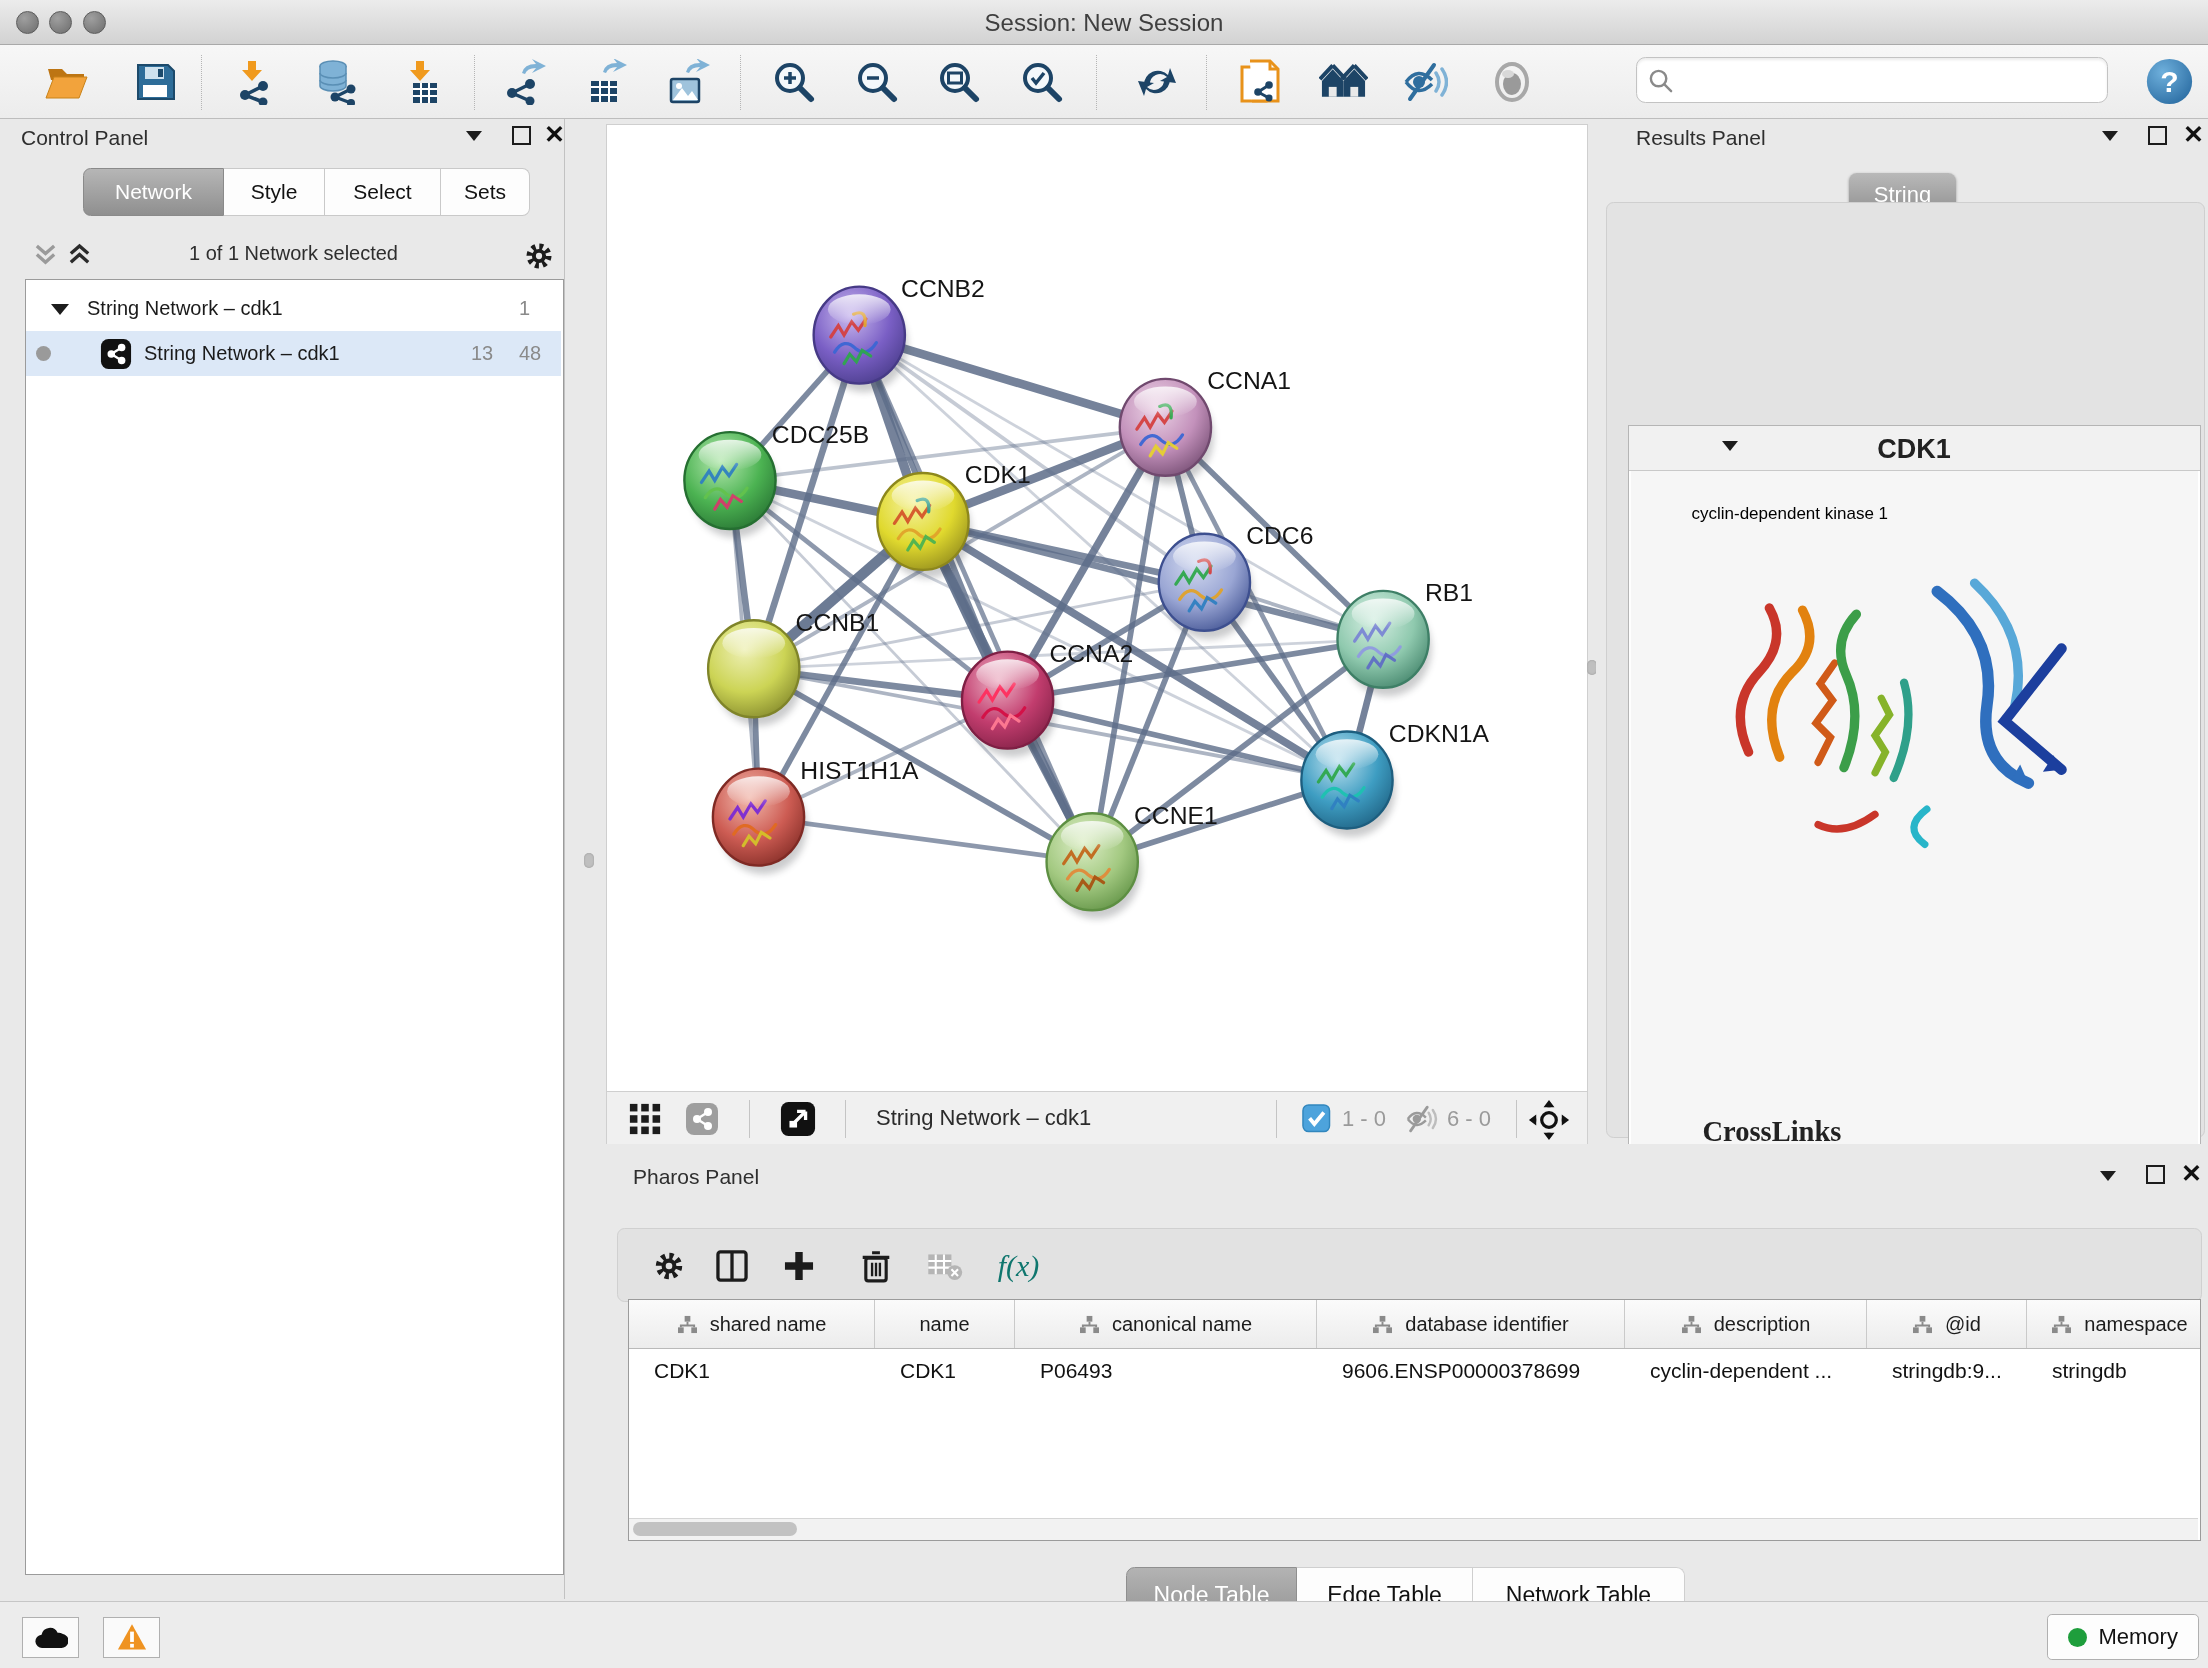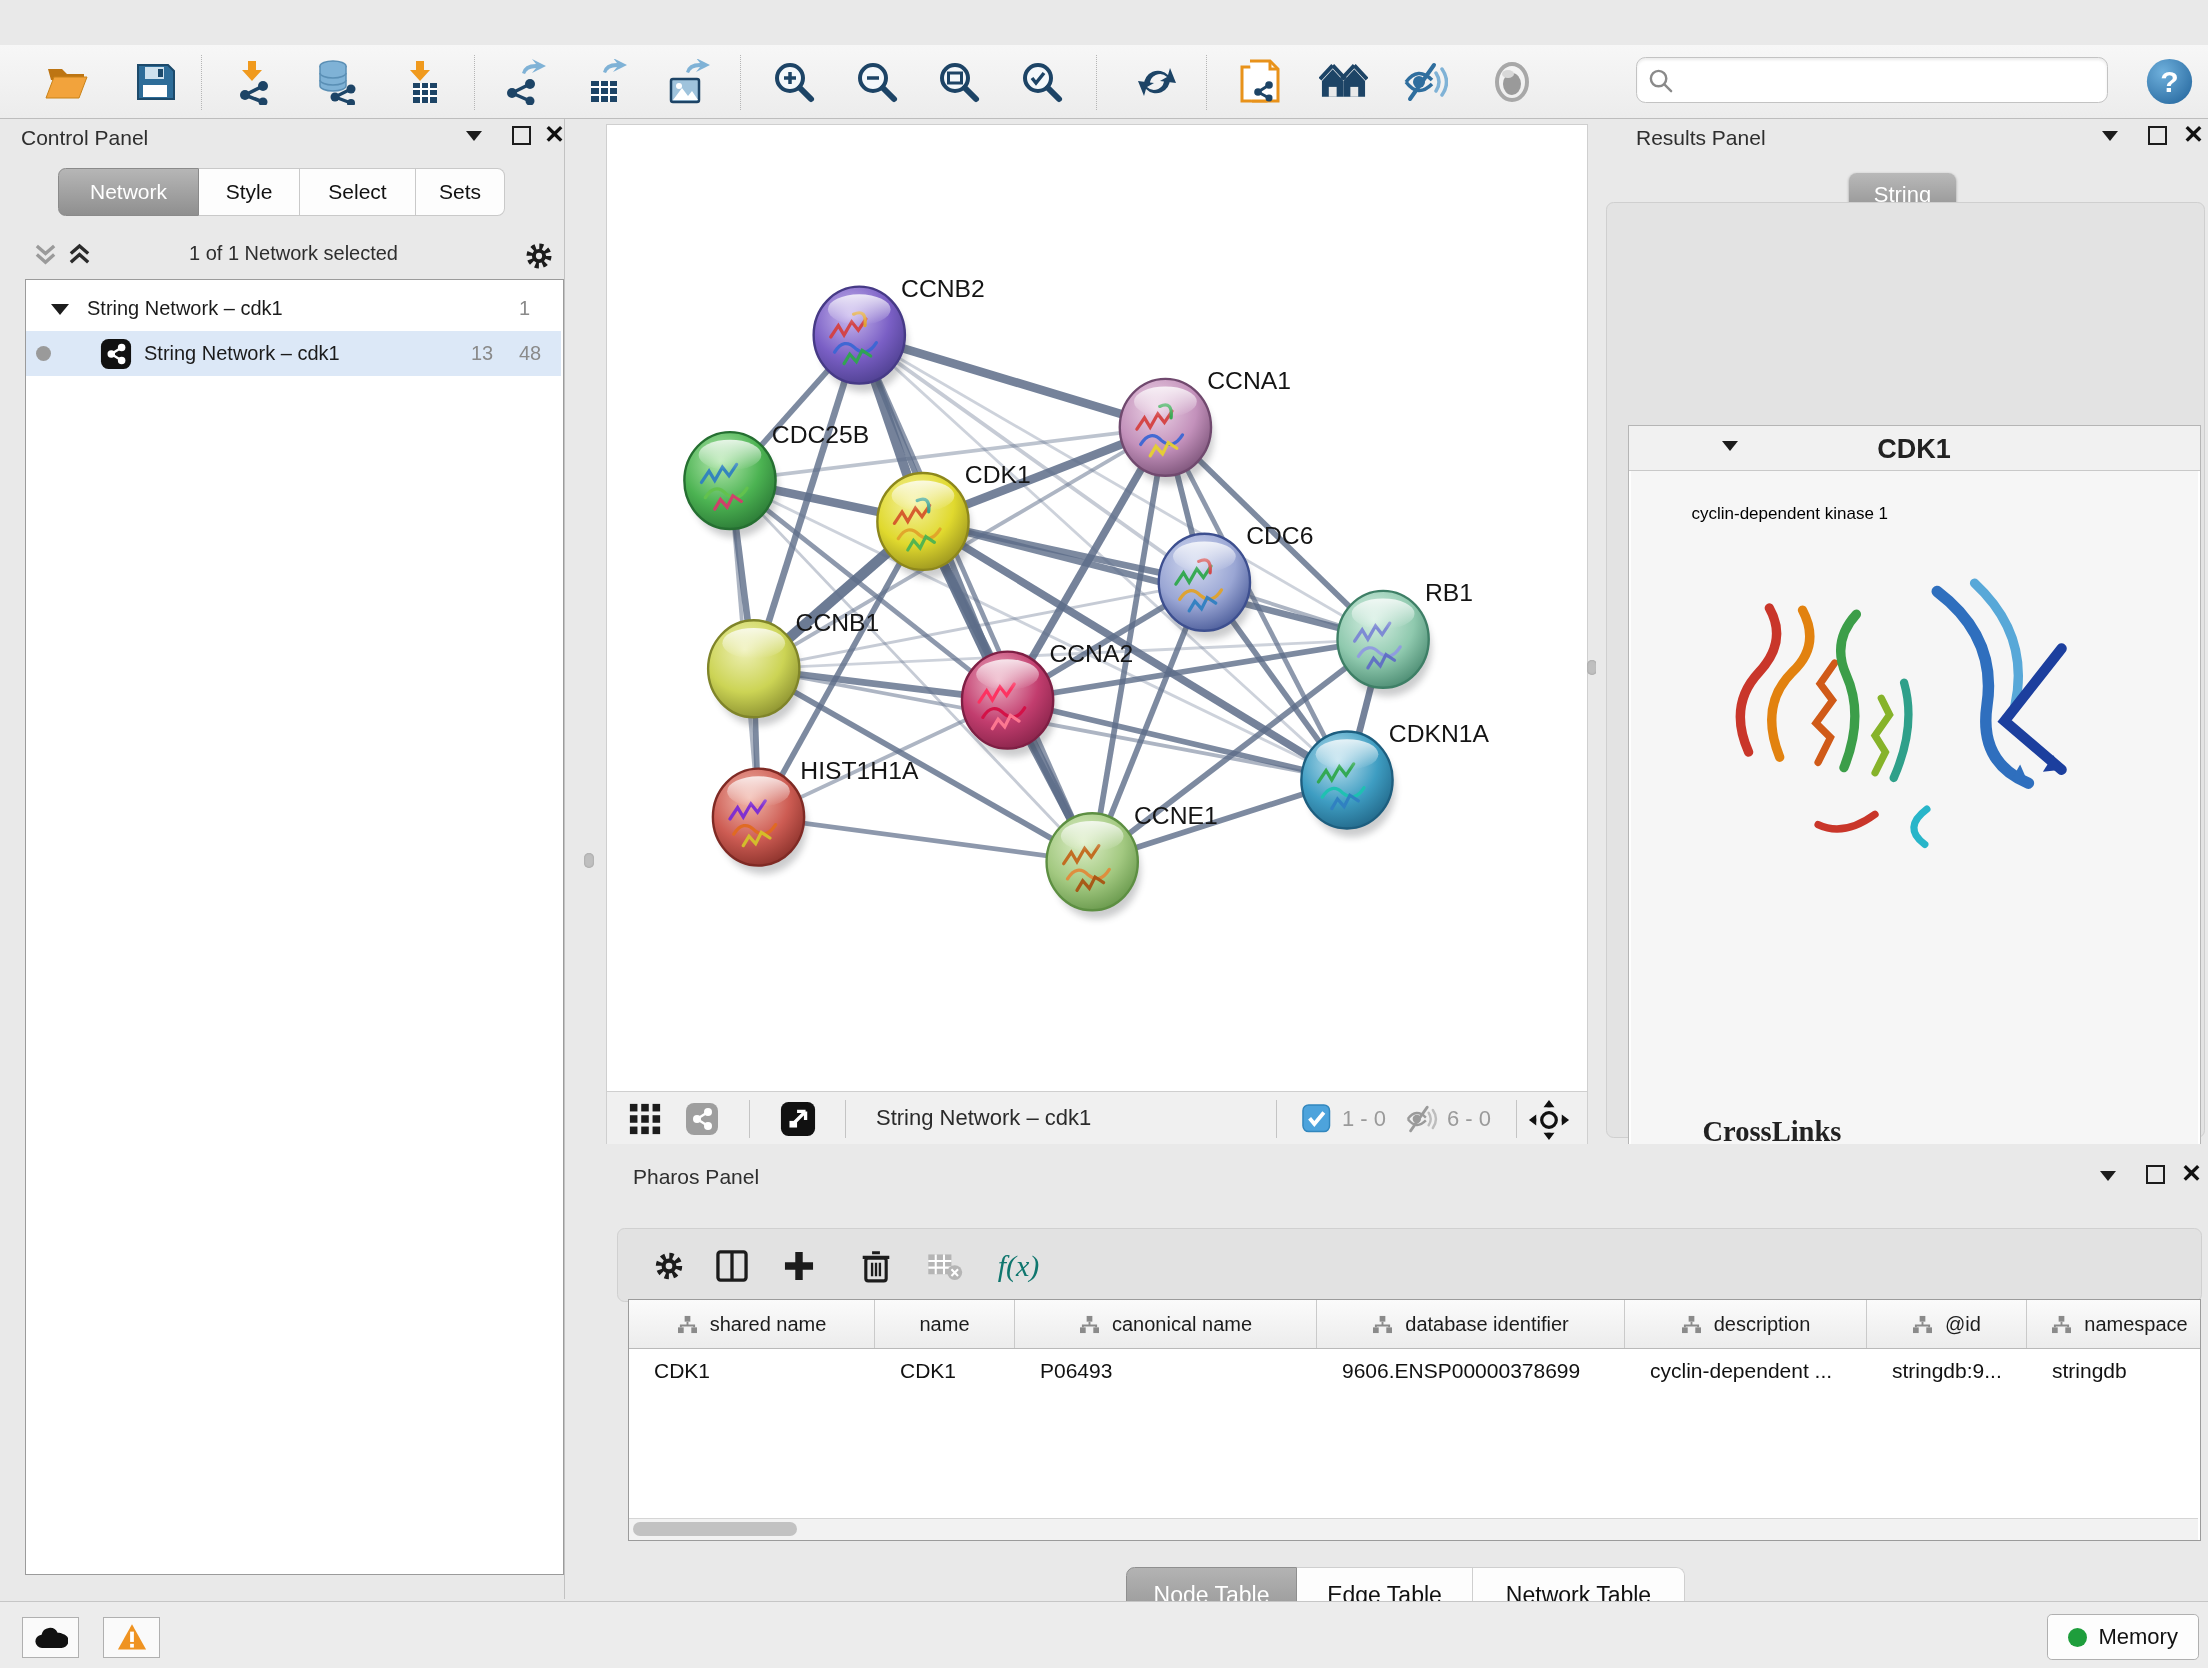--- a/index.html
+++ b/index.html
@@ -29,21 +29,21 @@
   
   .panel-title{font-size:21px;color:#2e2e2e;}
   .p-caret{width:0;height:0;border-left:8.6px solid transparent;border-right:8.6px solid transparent;
     border-top:10.5px solid #1c1c1c;display:inline-block;}
   .p-float{width:15px;height:15px;border:2.4px solid #1c1c1c;display:inline-block;}
   .p-close{font-size:25px;font-weight:bold;color:#111;line-height:15px;display:inline-block;}
 
   
   .control-panel{position:absolute;left:0;top:119px;width:564px;height:1480px;background:#e9e9e9;
     border-right:1px solid #c2c2c2;}
-  .cp-tabs{position:absolute;left:58px;top:49px;height:46px;display:flex;}
+  .cp-tabs{position:absolute;left:83px;top:49px;height:46px;display:flex;}
   .ctab{height:46px;line-height:46px;text-align:center;font-size:21px;background:#fdfdfd;
     border:1px solid #c9c9c9;border-left:none;color:#111;}
   .ctab:first-child{border-left:1px solid #c9c9c9;border-radius:7.6px 0 0 7.6px;}
   .ctab:last-child{border-radius:0 7.6px 7.6px 0;}
   .ctab.active{background:linear-gradient(#b6b6b6,#8f8f8f);color:#fff;border-color:#8a8a8a;}
   .cp-netrow{position:absolute;left:25px;top:113px;width:537px;height:48px;}
   .cp-status{position:absolute;left:0;top:9.5px;width:537px;text-align:center;font-size:20px;color:#2e2e2e;}
   .treebox{position:absolute;left:25px;top:160px;width:537px;height:1294px;background:#fff;border:1px solid #9b9b9b;}
   .trow{position:absolute;left:0;width:535px;height:45px;}
   .trow.sel{background:#dce8f7;}
@@ -118,20 +118,26 @@
     font-size:22px;color:#111;}
   .mem-dot{width:19px;height:19px;border-radius:50%;}
 
   svg text{font-family:"Liberation Sans",sans-serif;}
 </style>
 </head>
 <body>
 
 <div class="window">
 
+  <div class="titlebar">
+    <div class="tl" style="left:16px"></div>
+    <div class="tl" style="left:49px"></div>
+    <div class="tl" style="left:83px"></div>
+    <div class="win-title">Session: New Session</div>
+  </div>
 
   <div class="toolbar">
     <span class="tbicon" style="left:42px">
       <svg width="46" height="46" viewBox="0 0 46 46">
           <path d="M4 10h14l5 5h17v6H7z" fill="#bd7513"></path>
           <path d="M2 39l8-21h33l-8 21z" fill="#f2a33c" stroke="#c98218" stroke-width="1"></path>
         </svg>
     </span>
     <span class="tbicon" style="left:130px">
       <svg width="46" height="46" viewBox="0 0 46 46">

